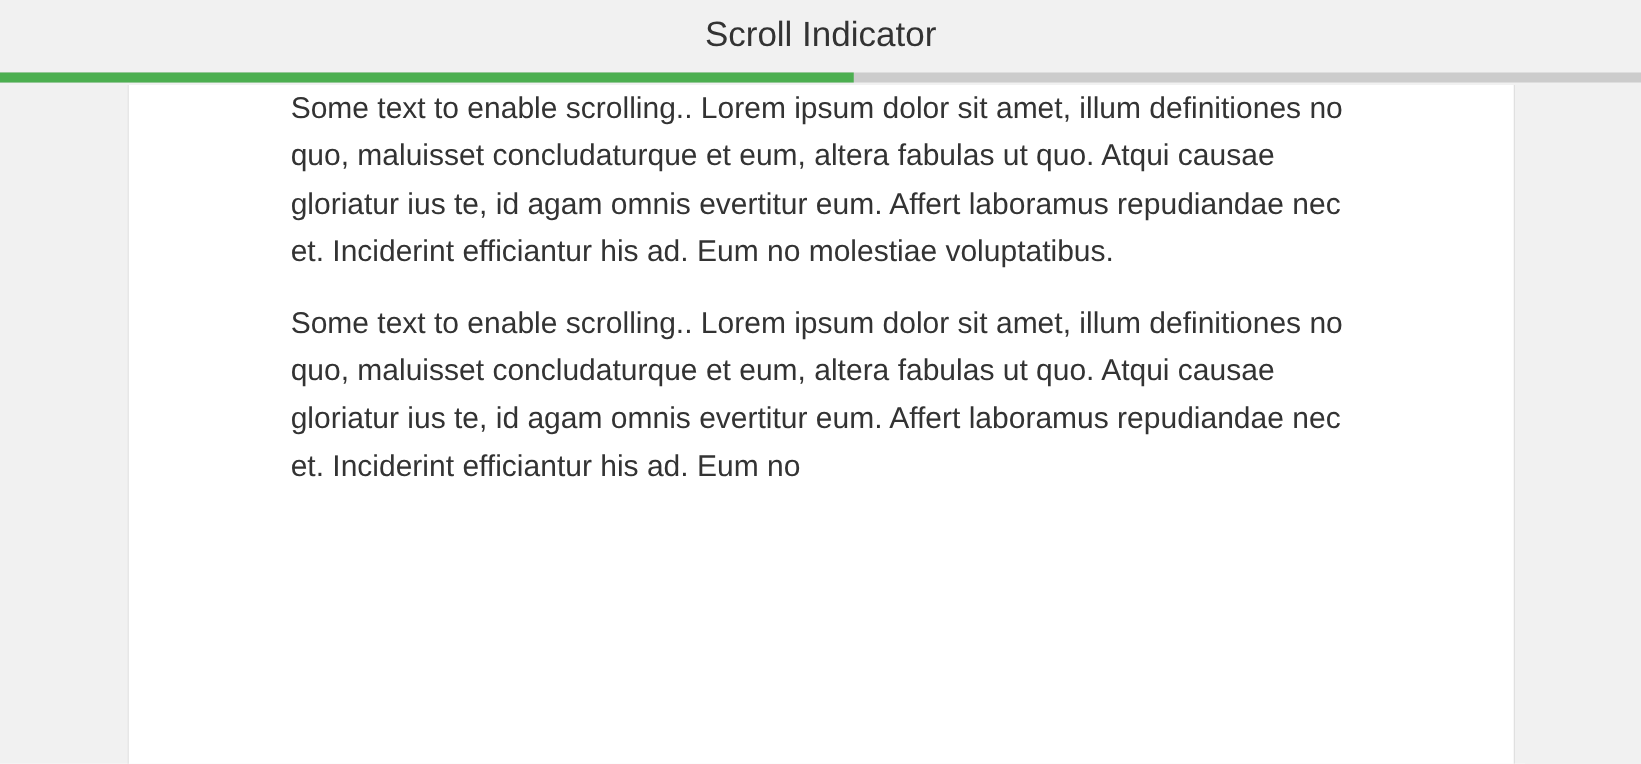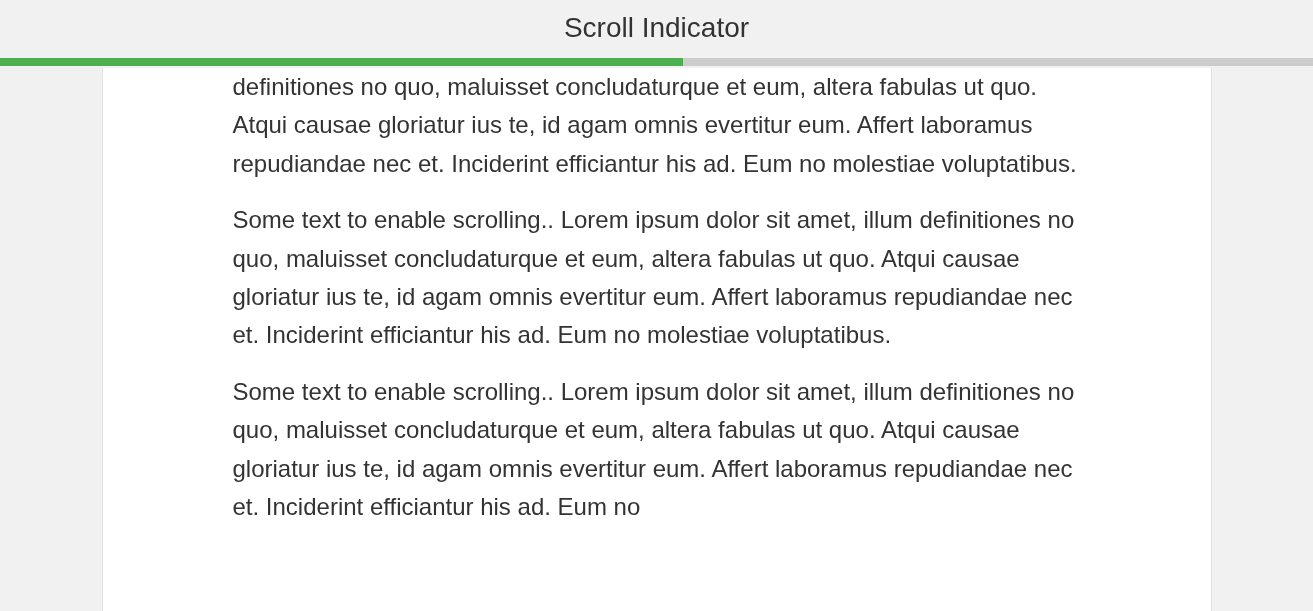--- a/index.html
+++ b/index.html
@@ -71,17 +71,16 @@
 
 <div class="header">
   <h2>Scroll Indicator</h2>
   <div class="progress-container">
     <div class="progress-bar"></div>
   </div>
 </div>
 
 <div class="content-wrapper">
   <div class="content">
-    <p>definitiones no quo, maluisset concludaturque et eum, altera fabulas ut quo. Atqui causae gloriatur ius te, id agam omnis evertitur eum. Affert laboramus repudiandae nec et. Inciderint efficiantur his ad. Eum no molestiae voluptatibus.</p>
     <p>Some text to enable scrolling.. Lorem ipsum dolor sit amet, illum definitiones no quo, maluisset concludaturque et eum, altera fabulas ut quo. Atqui causae gloriatur ius te, id agam omnis evertitur eum. Affert laboramus repudiandae nec et. Inciderint efficiantur his ad. Eum no molestiae voluptatibus.</p>
     <p>Some text to enable scrolling.. Lorem ipsum dolor sit amet, illum definitiones no quo, maluisset concludaturque et eum, altera fabulas ut quo. Atqui causae gloriatur ius te, id agam omnis evertitur eum. Affert laboramus repudiandae nec et. Inciderint efficiantur his ad. Eum no</p>
   </div>
 </div>
 
 </body></html>

